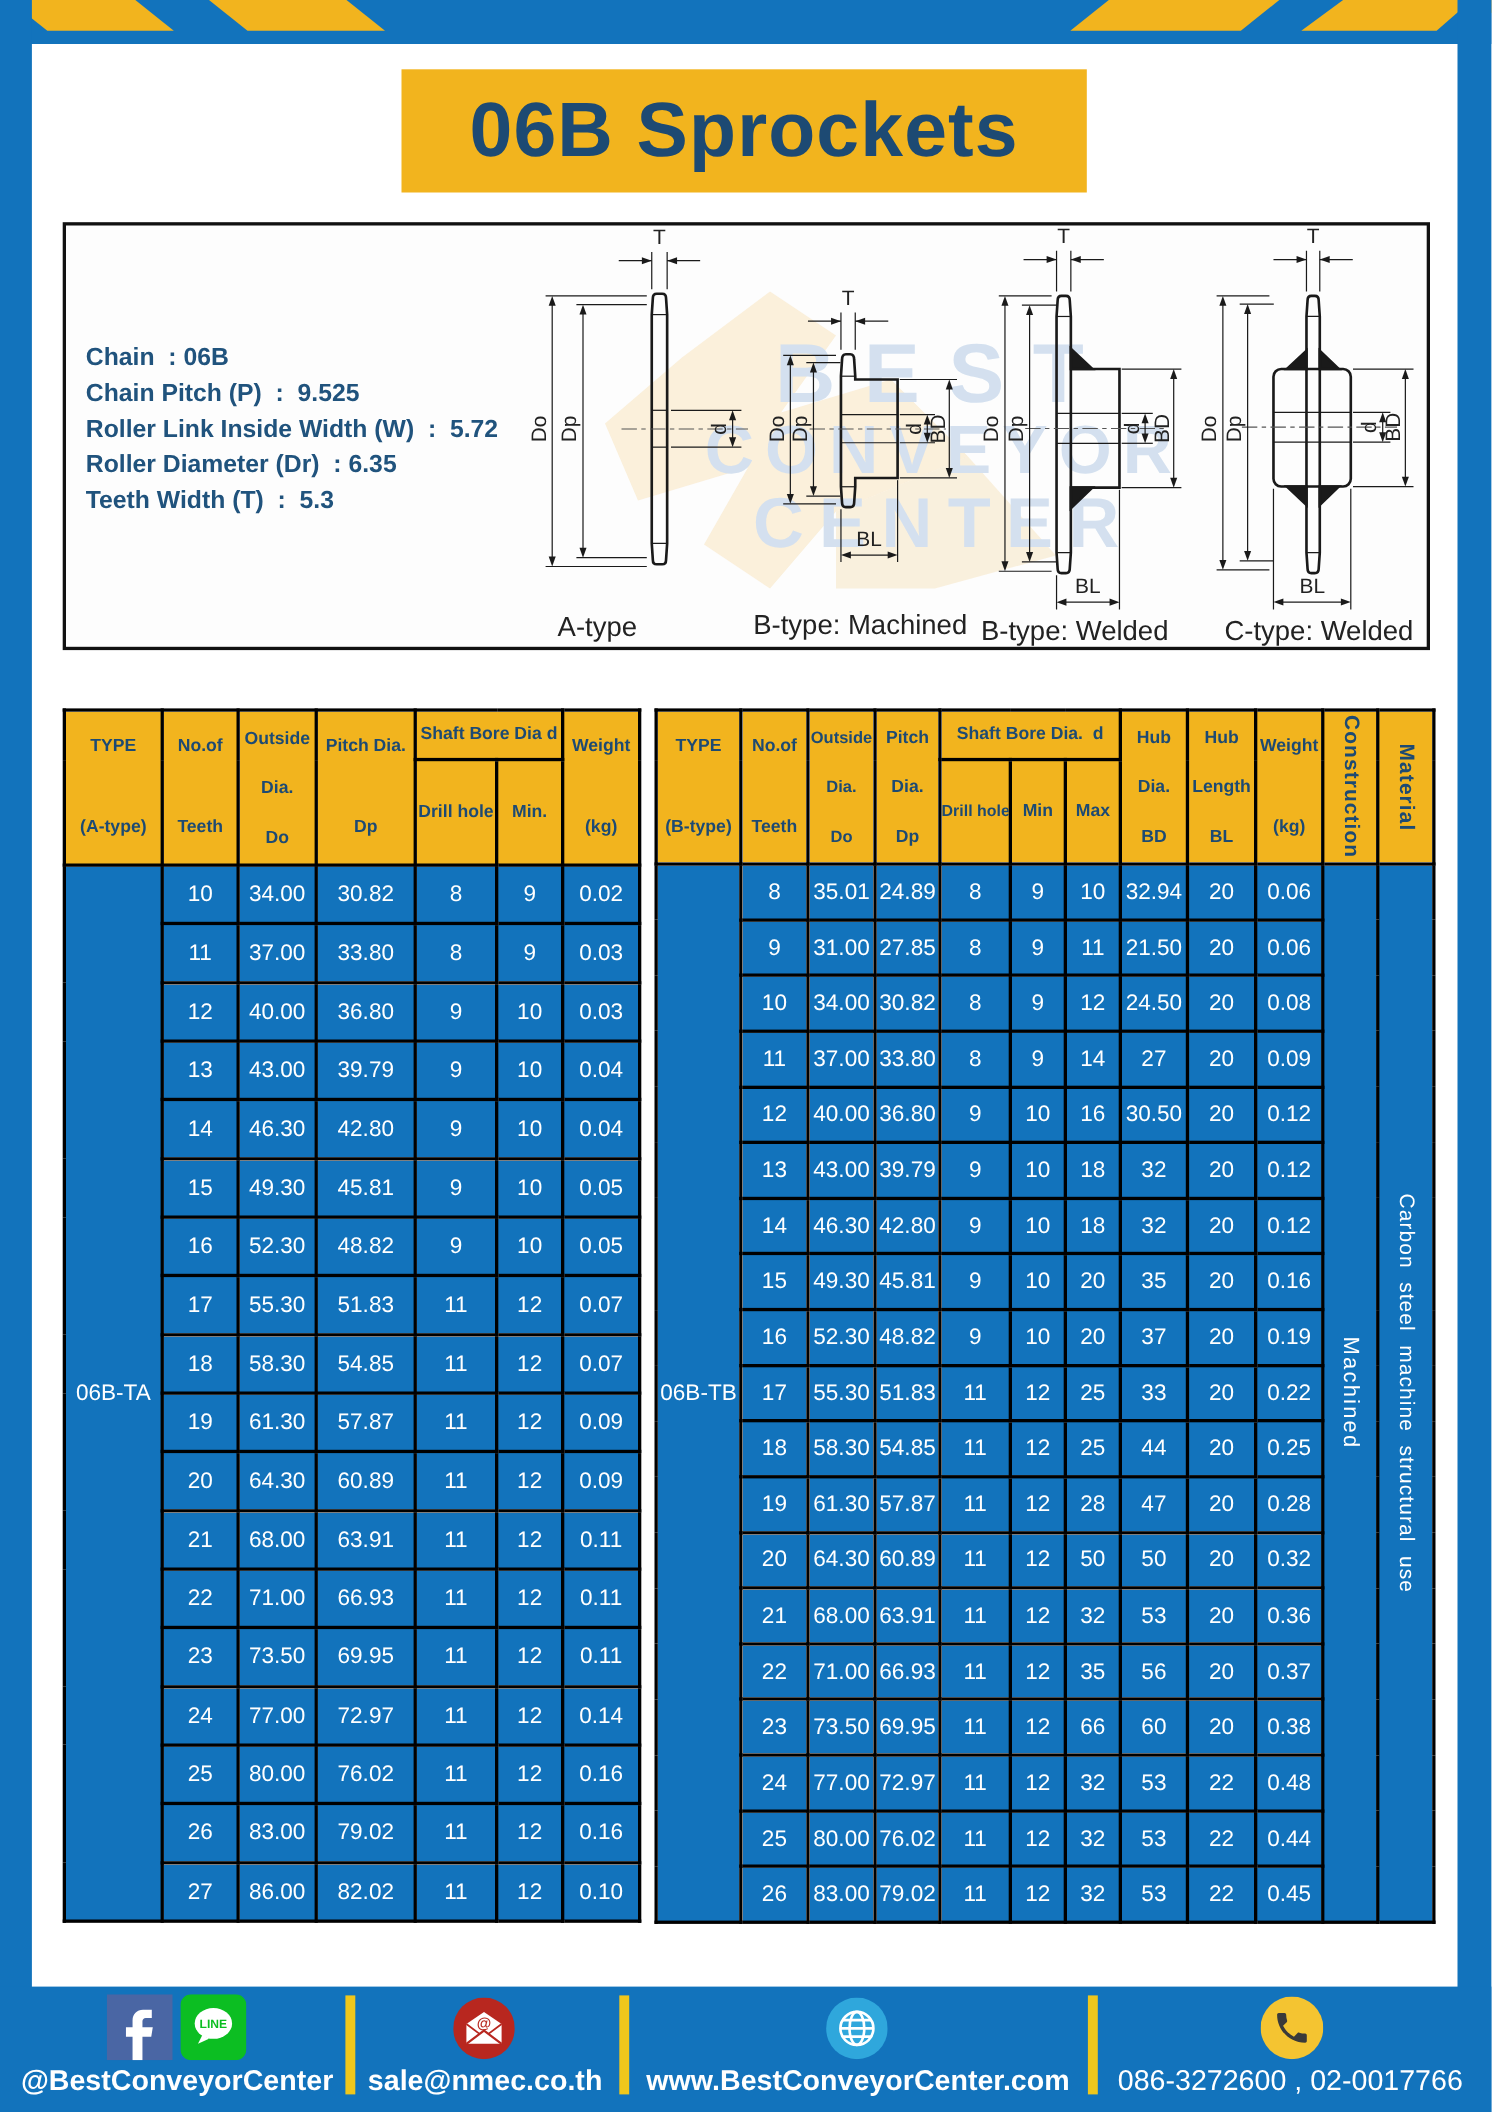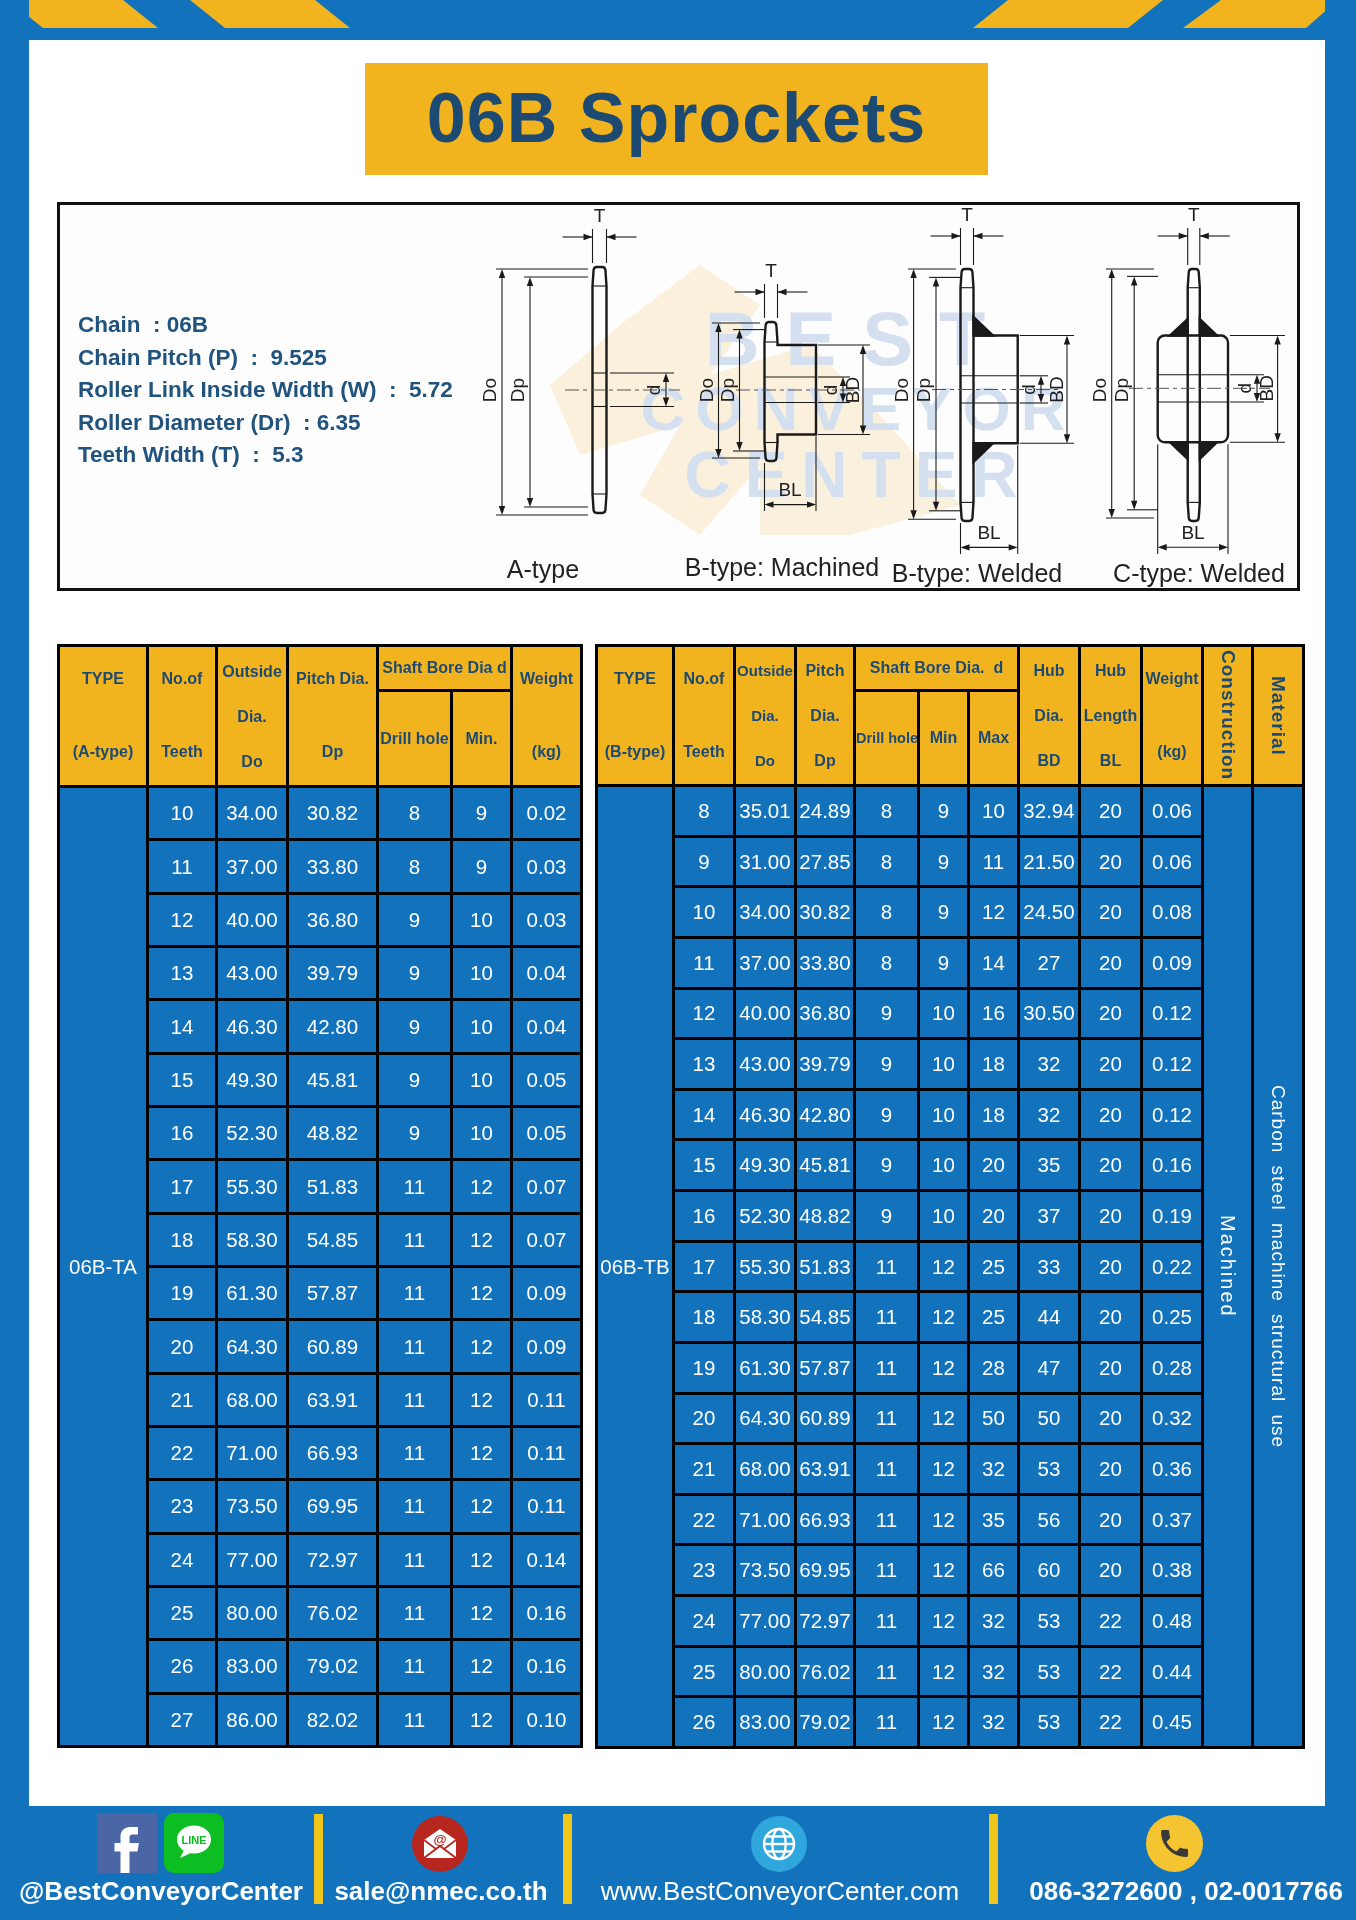--- a/index.html
+++ b/index.html
@@ -697,23 +697,23 @@
 <g fill="none" stroke="#fff" stroke-width="2.4">
 <circle r="15"></circle>
 <ellipse rx="6.7" ry="15"></ellipse>
 <line x1="-15" y1="0" x2="15" y2="0"></line>
 <line x1="-13" y1="-7.5" x2="13" y2="-7.5"></line>
 <line x1="-13" y1="7.5" x2="13" y2="7.5"></line>
 </g>
 </svg>
 
 <div class="abs" style="left:580px;top:1876px;width:400px;text-align:center;color:#fff;white-space:nowrap;
- font-weight:normal;font-size:26px;">www.BestConveyorCenter.com</div>
+ font-weight:bold;font-size:26px;">www.BestConveyorCenter.com</div>
 
 <div class="abs" style="left:989px;top:1814px;width:9px;height:90px;background:#EFC71C"></div>
 
 <svg class="abs" style="left:1146px;top:1815px" width="57" height="57" viewBox="-28.5 -28.5 57 57">
 <circle r="28.5" fill="#F4C431"></circle>
 <path fill="#3A3A3A" transform="scale(1.5) translate(-12 -12)" d="M6.62 10.79c1.44 2.83 3.76 5.14 6.59 6.59l2.2-2.21c.27-.27.67-.36 1.02-.24 1.12.37 2.33.57 3.57.57.55 0 1 .45 1 1V20c0 .55-.45 1-1 1-9.39 0-17-7.61-17-17 0-.55.45-1 1-1h3.5c.55 0 1 .45 1 1 0 1.25.2 2.45.57 3.57.11.35.03.74-.25 1.02l-2.2 2.2z"></path>
 </svg>
 
-<div class="abs" style="left:1003px;top:1876px;width:340px;text-align:right;color:#fff;white-space:nowrap;
- font-weight:bold;font-size:26px;">086-3272600 , 02-0017766</div>
+<div class="abs" style="left:1003px;top:1876px;width:340px;text-align:center;color:#fff;white-space:nowrap;
+ font-weight:normal;font-size:26px;">086-3272600 , 02-0017766</div>
 
 </body></html>

